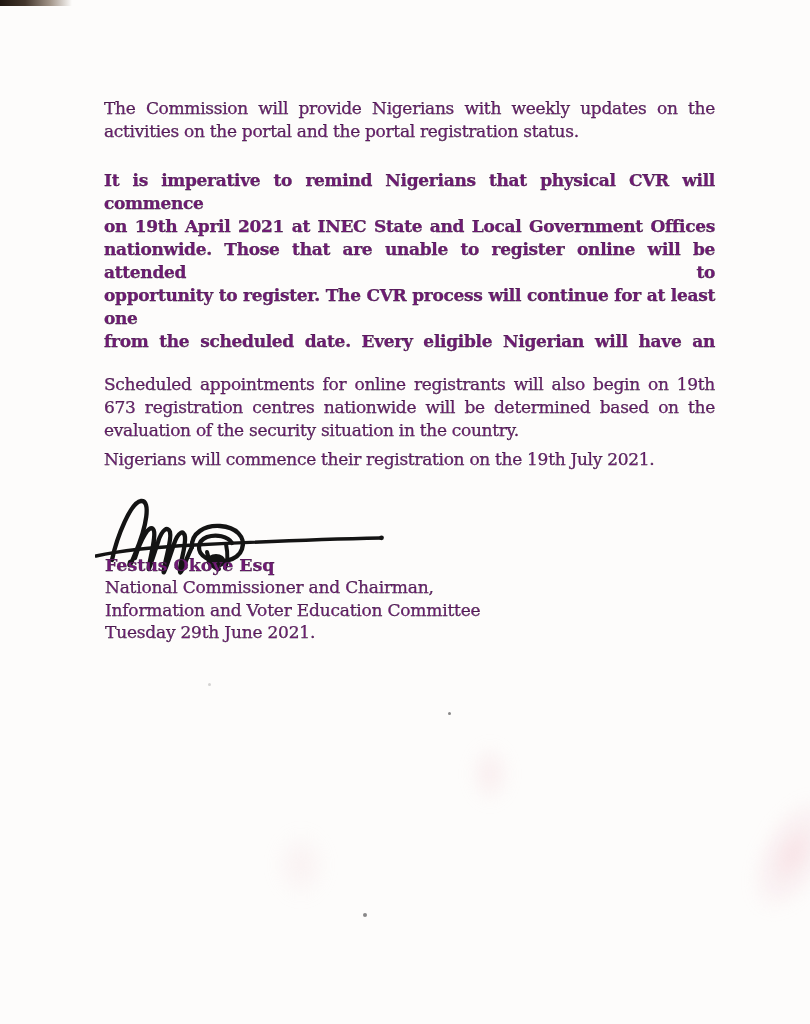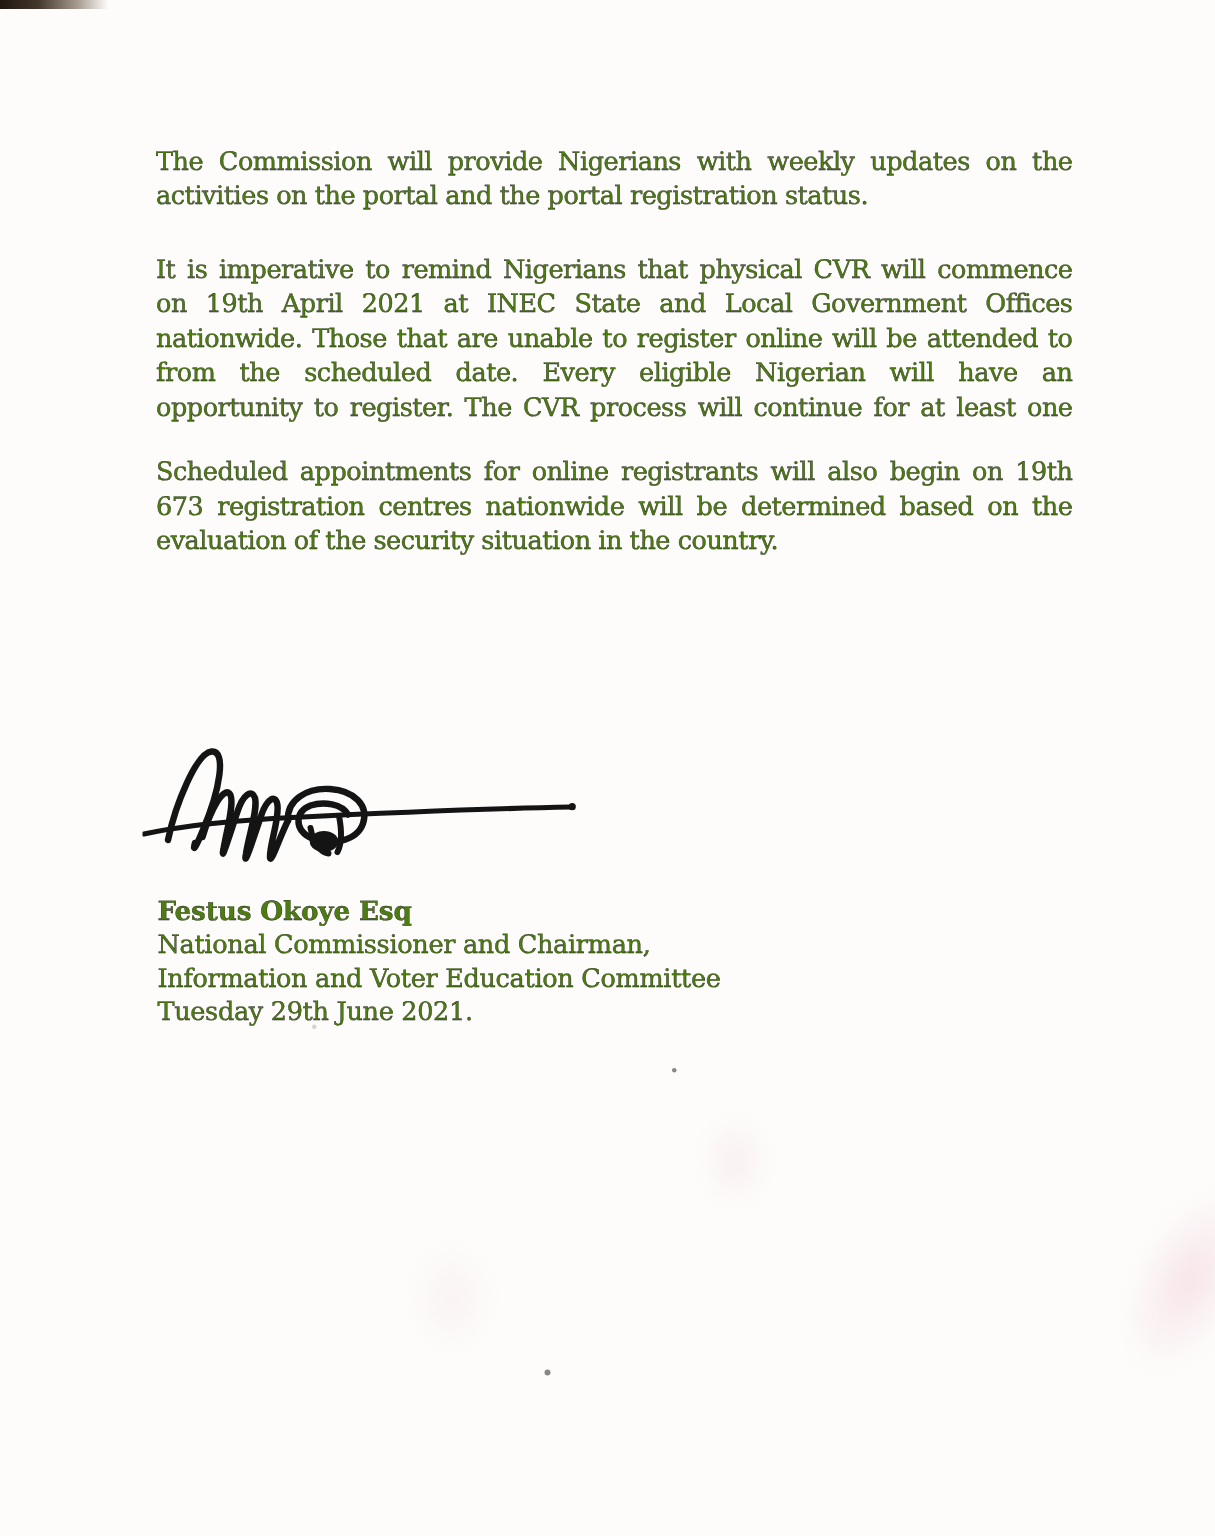--- a/index.html
+++ b/index.html
@@ -10,21 +10,21 @@
     width: 810px;
     height: 1024px;
     overflow: hidden;
     font-family: "DejaVu Serif", serif;
   }
   .page {
     position: relative;
     width: 810px;
     height: 1024px;
     background: #fdfcfb;
-    color: #4d7c0f;
+    color: #701a75;
   }
   
   .scan-strip {
     position: absolute;
     left: 0;
     top: 0;
     width: 72px;
     height: 6px;
     background: linear-gradient(90deg, #1f1710 0%, #43362c 35%, #a3968a 70%, rgba(255,255,255,0) 100%);
   }
@@ -34,42 +34,42 @@
     left: 104px;
     top: 97px;
     width: 611px;
     font-size: 17px;
     line-height: 23px;
     letter-spacing: -0.3px;
     -webkit-text-stroke: 0.25px #1b1b1d;
   }
   .para { margin: 0 0 22px 0; }
   .para:nth-child(1) { margin-bottom: 26px; }
-  .para:nth-child(2) { margin-bottom: 20px; }
+  .para:nth-child(2) { margin-bottom: 20px; font-weight: bold; }
   .para:nth-child(3) { margin-bottom: 6px; }
   .line {
     text-align: justify;
     text-align-last: justify;
   }
   .line.final {
     text-align-last: left;
   }
   
   .signature {
     position: absolute;
     left: 95px;
     top: 492px;
     width: 295px;
     height: 90px;
   }
   
   .signatory {
     position: absolute;
     left: 105px;
-    top: 597px;
+    top: 554px;
     font-size: 17px;
     line-height: 22.3px;
     letter-spacing: -0.2px;
     -webkit-text-stroke: 0.25px #1b1b1d;
   }
   .sig-name {
     font-weight: bold;
     font-size: 17.5px;
     letter-spacing: -0.1px;
   }
@@ -112,29 +112,30 @@
 
   <div class="letter-body">
       <div class="para">
         <div class="line">The Commission will provide Nigerians with weekly updates on the</div>
         <div class="line final">activities on the portal and the portal registration status.</div>
       </div>
       <div class="para">
         <div class="line">It is imperative to remind Nigerians that physical CVR will commence</div>
         <div class="line">on 19th April 2021 at INEC State and Local Government Offices</div>
         <div class="line">nationwide. Those that are unable to register online will be attended to</div>
+        <div class="line">opportunity to register. The CVR process will continue for at least one</div>
         <div class="line">from the scheduled date. Every eligible Nigerian will have an</div>
-        <div class="line">opportunity to register. The CVR process will continue for at least one</div>
       </div>
       <div class="para">
         <div class="line">Scheduled appointments for online registrants will also begin on 19th</div>
         <div class="line">673 registration centres nationwide will be determined based on the</div>
         <div class="line final">evaluation of the security situation in the country.</div>
       </div>
       <div class="para">
+        <div class="line final">Nigerians will commence their registration on the 19th July 2021.</div>
       </div>
     </div>
 
   <svg class="signature" viewBox="0 0 295 90" xmlns="http://www.w3.org/2000/svg" fill="none">
 
     <path d="M1,64 C28,58 60,55 100,53 C160,50 235,47 286,46" stroke="#141414" stroke-width="3.4" stroke-linecap="round"></path>
     <circle cx="286.5" cy="45.8" r="2.4" fill="#141414"></circle>
 
     <path d="M17,68 C22,44 36,10 46,9 C56,8 52,34 40,62 C36,72 33,77 35,70" stroke="#141414" stroke-width="4.3" stroke-linecap="round" stroke-linejoin="round"></path>
 

